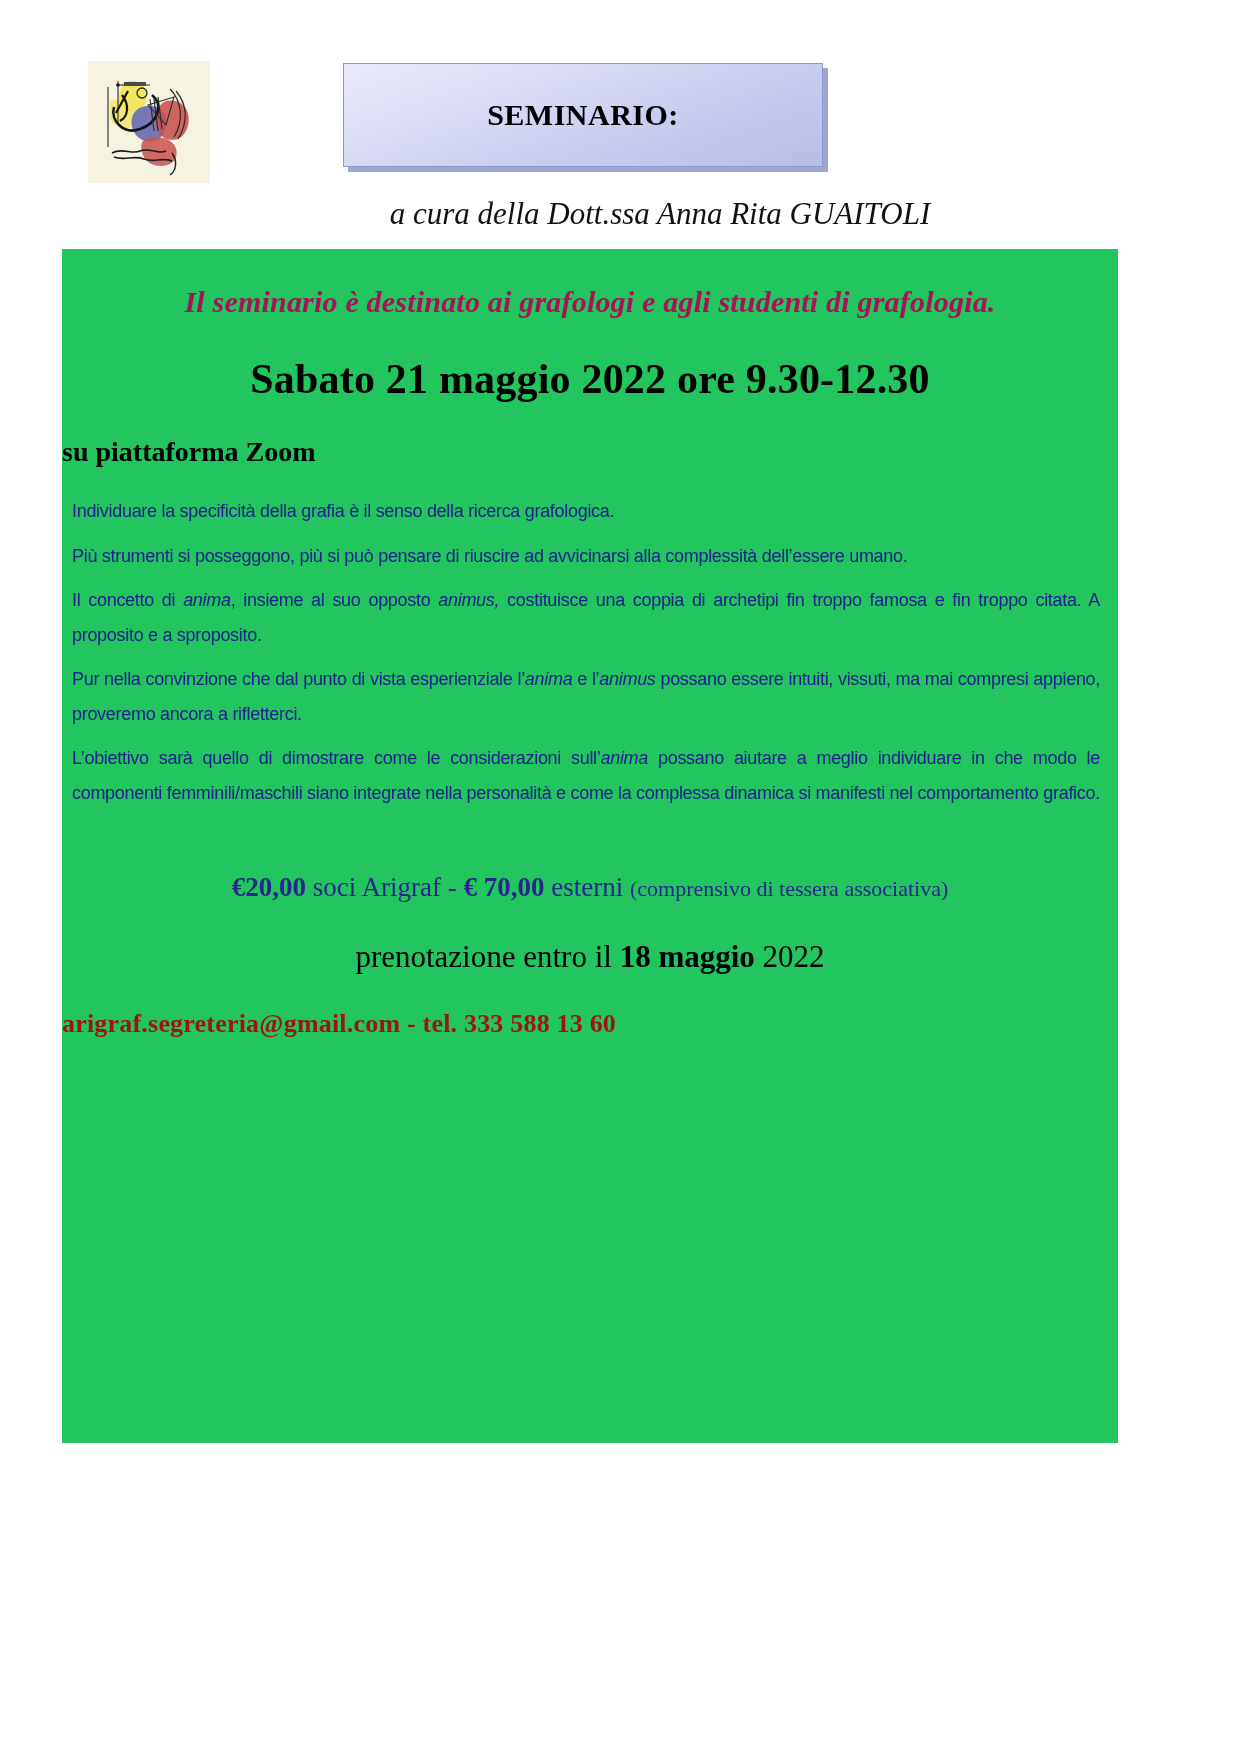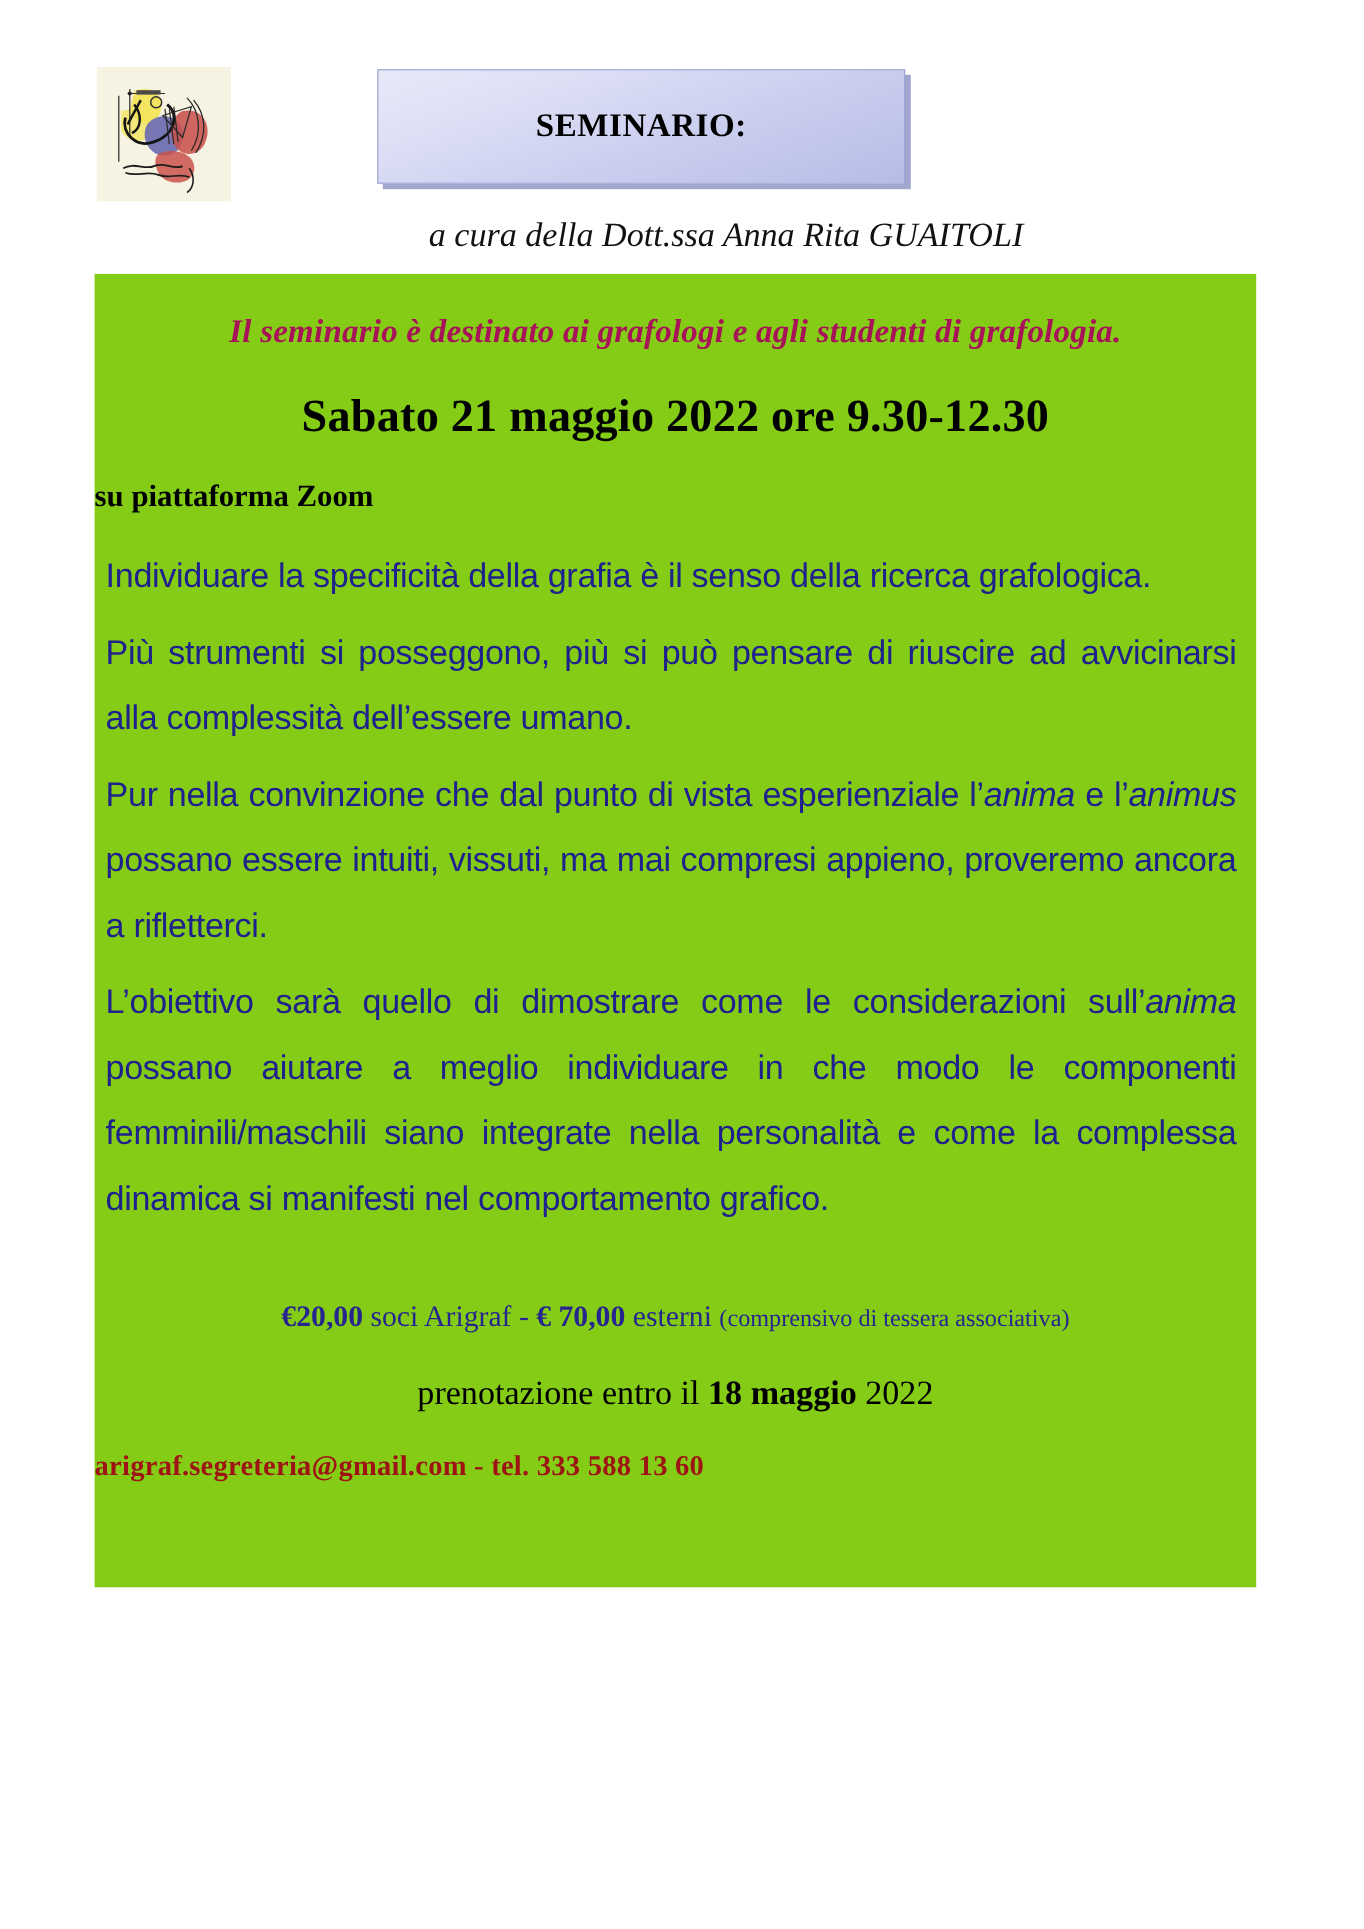--- a/index.html
+++ b/index.html
@@ -78,24 +78,23 @@
     padding-left: 40px;
   }
 
   
   .panel {
     position: absolute;
     left: 62px;
     top: 249px;
     width: 1056px;
     height: 1194px;
-    background: #84cc16;
+    background: #22c55e;
     box-sizing: border-box;
     padding: 0;
-    margin-left: 24px;
   }
 
   .headline {
     text-align: center;
     font-family: "Liberation Serif", serif;
     font-weight: bold;
     font-style: italic;
     font-size: 30px;
     color: #a81258;
     margin-top: 36px;
@@ -121,21 +120,21 @@
     margin-top: 33px;
   }
 
   .body-block {
     margin-top: 26px;
     padding: 0 18px 0 10px;
   }
 
   .para {
     font-family: "Liberation Sans", sans-serif;
-    font-size: 31px;
+    font-size: 18px;
     color: #1f218c;
     line-height: 1.92;
     margin: 0 0 10px 0;
     text-align: justify;
     letter-spacing: -0.3px;
     font-stretch: condensed;
   }
   .para.noj { text-align: left; }
   .para em {
     font-style: italic;
@@ -218,20 +217,21 @@
   <div class="date-line">Sabato 21 maggio 2022   ore 9.30-12.30</div>
 
   <div class="platform-line">su piattaforma Zoom</div>
 
   <div class="body-block">
 
     <p class="para noj">Individuare la specificità della grafia è il senso della ricerca grafologica.</p>
 
     <p class="para">Più strumenti si posseggono, più si può pensare di riuscire ad avvicinarsi alla complessità dell’essere umano.</p>
 
+    <p class="para"><span>Il concetto di </span><em>anima</em><span>, insieme al suo opposto </span><em>animus,</em><span> costituisce una coppia di archetipi fin troppo famosa e fin troppo citata. A proposito e a sproposito.</span></p>
 
     <p class="para"><span>Pur nella convinzione che dal punto di vista esperienziale l’</span><em>anima</em><span> e l’</span><em>animus</em><span> possano essere intuiti, vissuti, ma mai compresi appieno, proveremo ancora a rifletterci.</span></p>
 
     <p class="para"><span>L’obiettivo sarà quello di dimostrare come le considerazioni sull’</span><em>anima</em><span> possano aiutare a meglio individuare in che modo le componenti femminili/maschili siano integrate nella personalità e come la complessa dinamica si manifesti nel comportamento grafico.</span></p>
 
   </div>
 
   <div class="fees"><b>€20,00</b><span> soci Arigraf - </span><b>€ 70,00</b><span> esterni </span><span class="small">(comprensivo di tessera associativa)</span></div>
 
   <div class="booking"><span>prenotazione entro il </span><b>18 maggio</b><span> 2022</span></div>

